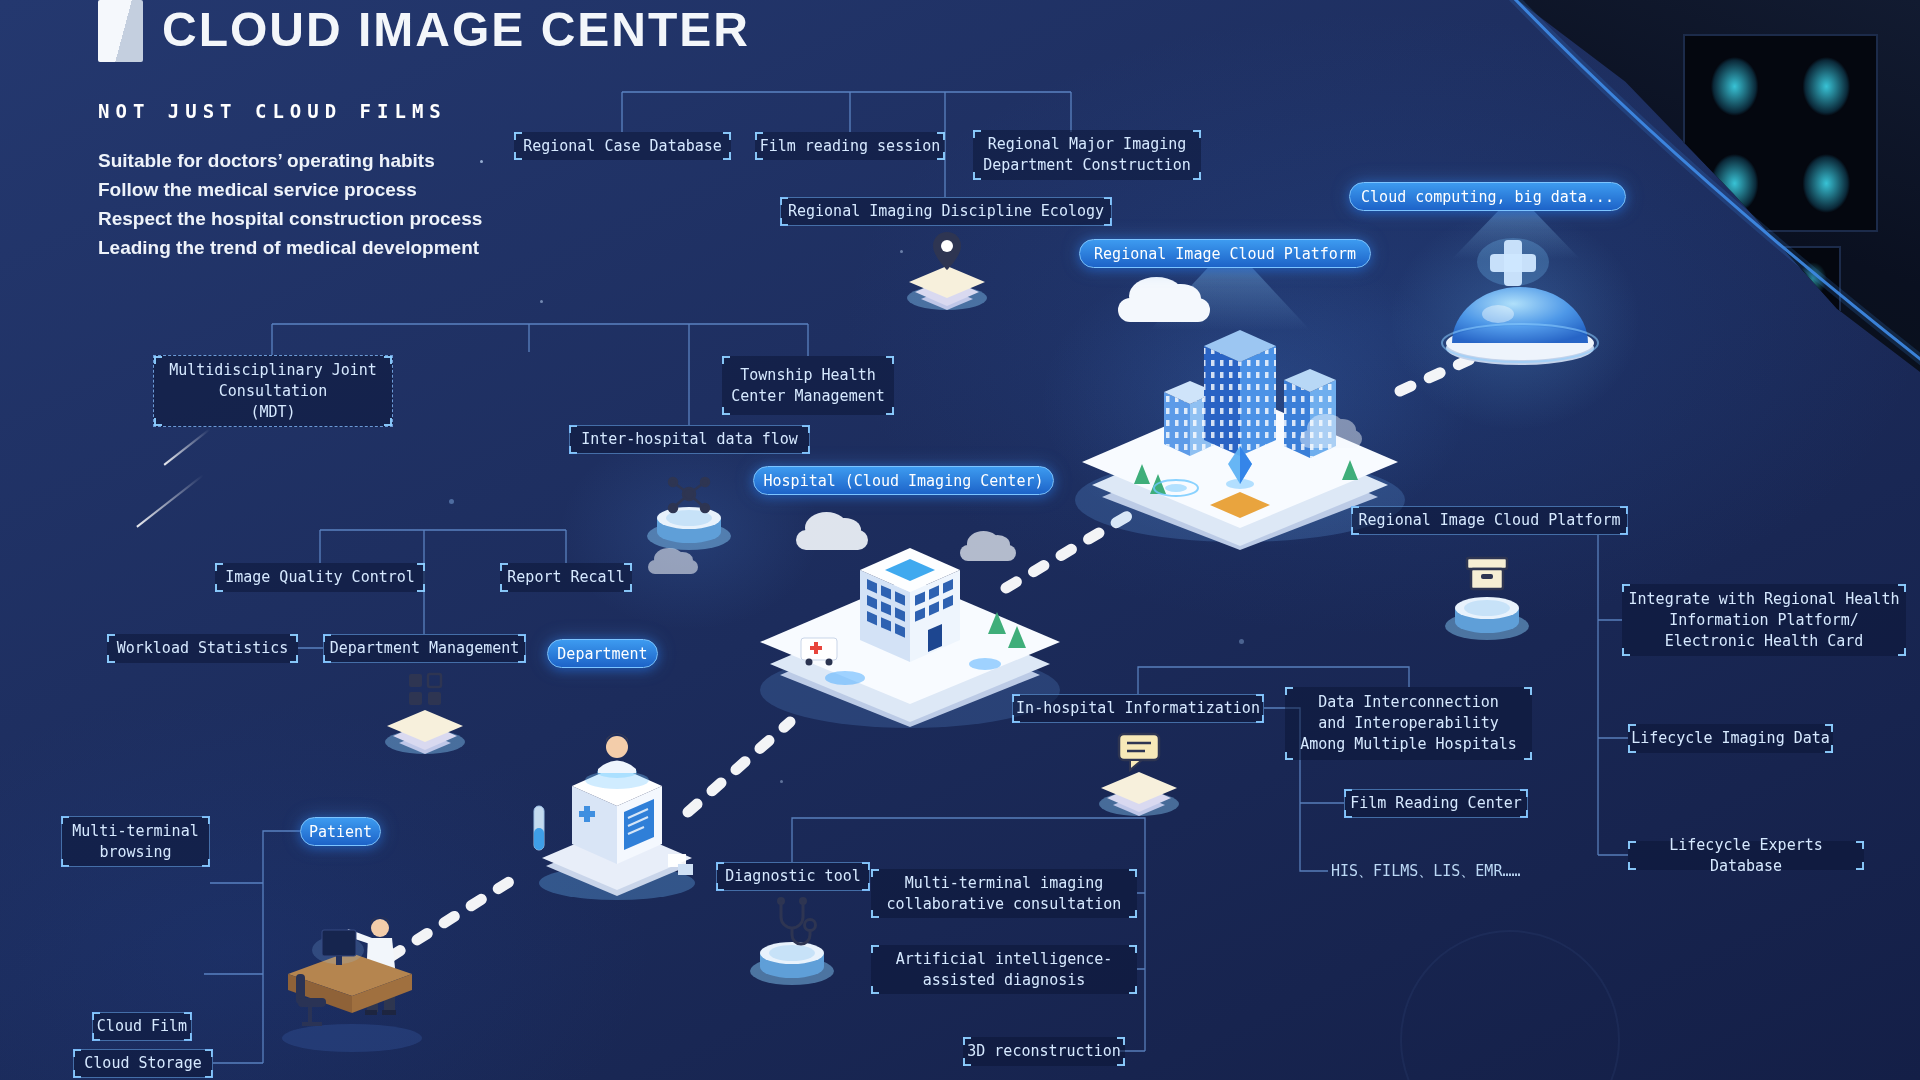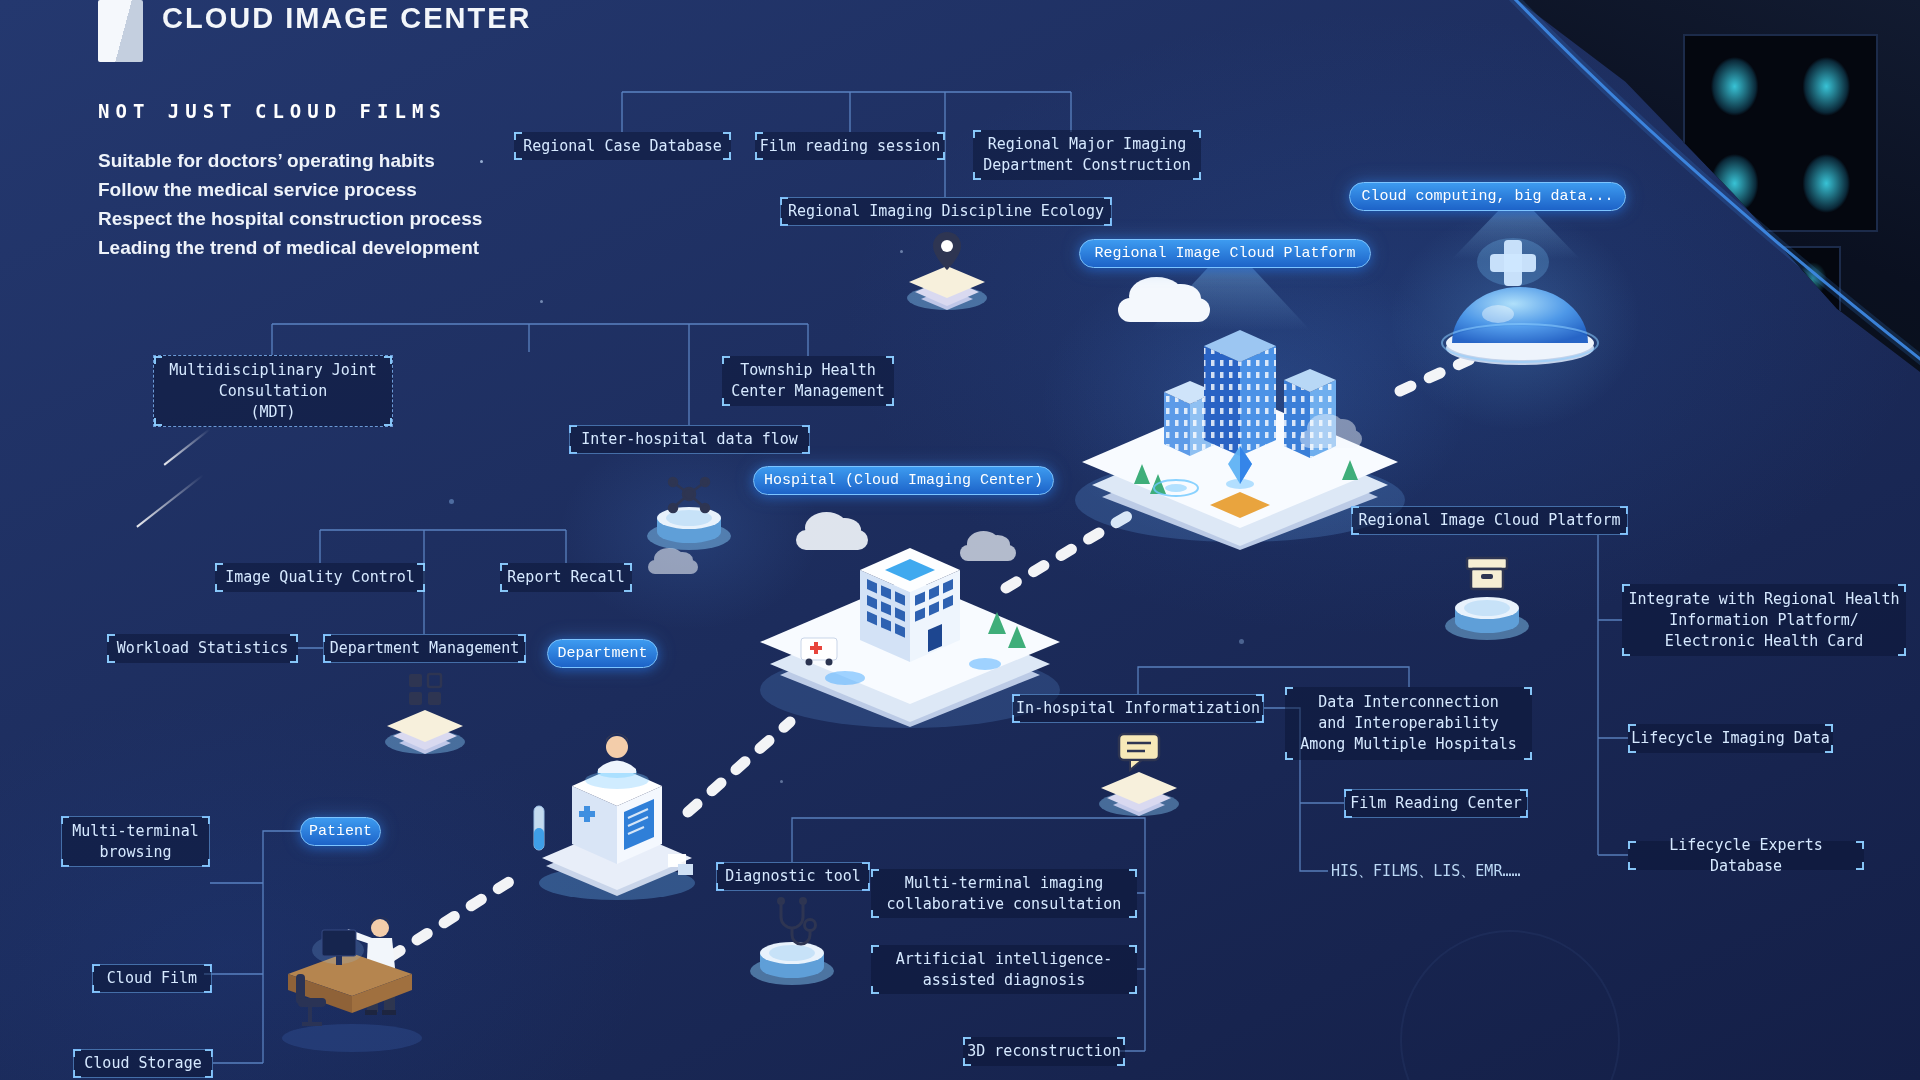--- a/index.html
+++ b/index.html
@@ -38,21 +38,21 @@
   .softglow{position:absolute;border-radius:50%;z-index:0}
   .spark{position:absolute;height:2px;z-index:2;transform:rotate(-38deg);
     background:linear-gradient(90deg,rgba(255,255,255,.9),rgba(255,255,255,0));}
   .dots{position:absolute;width:3px;height:3px;border-radius:50%;background:rgba(200,225,255,.7);z-index:2;
     box-shadow:60px 140px 0 rgba(200,225,255,.5),-30px 340px 0 1px rgba(150,200,255,.4),
       420px 90px 0 rgba(200,225,255,.45),760px 480px 0 1px rgba(170,210,255,.35),300px 620px 0 rgba(200,225,255,.4);}
   .wm{position:absolute;border:2px solid rgba(120,160,230,.07);border-radius:50%;z-index:1}
   .logo{position:absolute;left:98px;top:0;width:45px;height:62px;z-index:6;border-radius:2px;
     background:linear-gradient(105deg,#f5f8fc 55%,#c4cfdf 55%);}
   .title{position:absolute;left:162px;top:2px;z-index:6;font-family:"Liberation Sans",sans-serif;
-    font-size:29px;font-weight:700;color:#f3f6fa;letter-spacing:2px}
+    font-size:48px;font-weight:700;color:#f3f6fa;letter-spacing:2px}
   .subtitle{position:absolute;left:98px;top:100px;z-index:6;font-size:19px;font-weight:700;
     color:#ffffff;letter-spacing:6px}
   .tagline{position:absolute;left:98px;top:146px;z-index:6;font-family:"Liberation Sans",sans-serif;
     font-size:19px;line-height:29px;font-weight:700;color:#eef3fa;white-space:pre-line}
   .node{position:absolute;z-index:5;display:flex;align-items:center;justify-content:center;
     text-align:center;color:#d6e9ff;font-size:15px;line-height:21px;padding:1px 3px;
     white-space:pre-line;background-color:rgba(9,20,52,.5);
     --tk:rgba(140,205,255,.95);
     background-image:linear-gradient(var(--tk),var(--tk)),linear-gradient(var(--tk),var(--tk)),
       linear-gradient(var(--tk),var(--tk)),linear-gradient(var(--tk),var(--tk)),
@@ -60,21 +60,21 @@
       linear-gradient(var(--tk),var(--tk)),linear-gradient(var(--tk),var(--tk));
     background-repeat:no-repeat;
     background-position:left top,left top,right top,right top,left bottom,left bottom,right bottom,right bottom;
     background-size:8px 2px,2px 8px,8px 2px,2px 8px,8px 2px,2px 8px,8px 2px,2px 8px;}
   .bordered{box-shadow:inset 0 0 0 1px rgba(110,175,245,.55)}
   .dashed{border:1px dashed rgba(130,185,250,.8)}
   .plain{background:none;background-image:none;color:#bcd8f5;justify-content:flex-start}
   .pill{position:absolute;z-index:5;display:flex;align-items:center;justify-content:center;
     color:#fff;font-size:15px;border-radius:15px;border:1px solid #7cc4ff;
     background:linear-gradient(180deg,#3d9bf0 0%,#1d63c8 100%);
-    box-shadow:0 2px 10px rgba(20,90,200,.55),0 0 18px rgba(90,170,255,.35);font-family:Liberation Mono, monospace;}
+    box-shadow:0 2px 10px rgba(20,90,200,.55),0 0 18px rgba(90,170,255,.35);}
 </style>
 </head>
 <body>
 
 <div id="stage">
 
   <div class="softglow" style="left:1040px;top:250px;width:430px;height:300px;background:radial-gradient(closest-side,rgba(90,160,255,.17),transparent)"></div>
   <div class="softglow" style="left:1390px;top:210px;width:250px;height:220px;background:radial-gradient(closest-side,rgba(110,190,255,.22),transparent)"></div>
   <div class="softglow" style="left:560px;top:430px;width:260px;height:200px;background:radial-gradient(closest-side,rgba(90,160,255,.14),transparent)"></div>
   <div class="wm" style="left:1400px;top:930px;width:220px;height:220px"></div>
@@ -376,21 +376,21 @@
   <div class="node" style="left:514px;top:132px;width:217px;height:28px">Regional Case Database</div>
   <div class="node" style="left:755px;top:132px;width:190px;height:28px">Film reading session</div>
   <div class="node" style="left:973px;top:130px;width:228px;height:50px">Regional Major Imaging
 Department Construction</div>
   <div class="node bordered" style="left:780px;top:197px;width:332px;height:29px">Regional Imaging Discipline Ecology</div>
   <div class="pill" style="left:1349px;top:182px;width:277px;height:29px">Cloud computing, big data...</div>
   <div class="pill" style="left:1079px;top:239px;width:292px;height:29px">Regional Image Cloud Platform</div>
   <div class="node dashed" style="left:153px;top:355px;width:240px;height:72px">Multidisciplinary Joint
 Consultation
 (MDT)</div>
-  <div class="node" style="left:722px;top:356px;width:172px;height:50px">Township Health
+  <div class="node" style="left:722px;top:356px;width:172px;height:59px">Township Health
 Center Management</div>
   <div class="node bordered" style="left:569px;top:425px;width:241px;height:29px">Inter-hospital data flow</div>
   <div class="pill" style="left:753px;top:466px;width:301px;height:29px">Hospital (Cloud Imaging Center)</div>
   <div class="node bordered" style="left:1351px;top:506px;width:277px;height:29px">Regional Image Cloud Platform</div>
   <div class="node" style="left:215px;top:563px;width:210px;height:29px">Image Quality Control</div>
   <div class="node" style="left:500px;top:563px;width:132px;height:29px">Report Recall</div>
   <div class="node" style="left:107px;top:634px;width:191px;height:29px">Workload Statistics</div>
   <div class="node bordered" style="left:323px;top:634px;width:203px;height:29px">Department Management</div>
   <div class="pill" style="left:547px;top:639px;width:111px;height:29px">Department</div>
   <div class="node bordered" style="left:1012px;top:694px;width:252px;height:29px">In-hospital Informatization</div>
@@ -400,21 +400,21 @@
   <div class="node" style="left:1622px;top:584px;width:284px;height:72px">Integrate with Regional Health
 Information Platform/
 Electronic Health Card</div>
   <div class="node" style="left:1628px;top:724px;width:205px;height:29px">Lifecycle Imaging Data</div>
   <div class="node bordered" style="left:1344px;top:789px;width:184px;height:29px">Film Reading Center</div>
   <div class="node" style="left:1628px;top:841px;width:236px;height:29px">Lifecycle Experts Database</div>
   <div class="node plain" style="left:1328px;top:860px;width:240px;height:22px">HIS、FILMS、LIS、EMR……</div>
   <div class="pill" style="left:300px;top:817px;width:81px;height:29px">Patient</div>
   <div class="node bordered" style="left:61px;top:816px;width:149px;height:51px">Multi-terminal
 browsing</div>
-  <div class="node bordered" style="left:92px;top:964px;width:120px;height:29px">Cloud Film</div>
+  <div class="node bordered" style="left:92px;top:1012px;width:100px;height:29px">Cloud Film</div>
   <div class="node bordered" style="left:73px;top:1049px;width:140px;height:29px">Cloud Storage</div>
   <div class="node bordered" style="left:716px;top:862px;width:154px;height:29px">Diagnostic tool</div>
   <div class="node" style="left:871px;top:869px;width:266px;height:49px">Multi-terminal imaging
 collaborative consultation</div>
   <div class="node" style="left:871px;top:945px;width:266px;height:49px">Artificial intelligence-
 assisted diagnosis</div>
   <div class="node" style="left:963px;top:1037px;width:162px;height:29px">3D reconstruction</div>
 
 </div>
 

